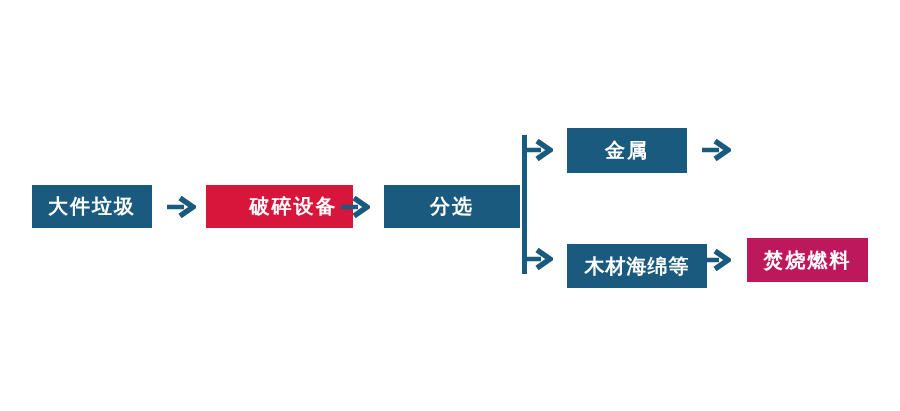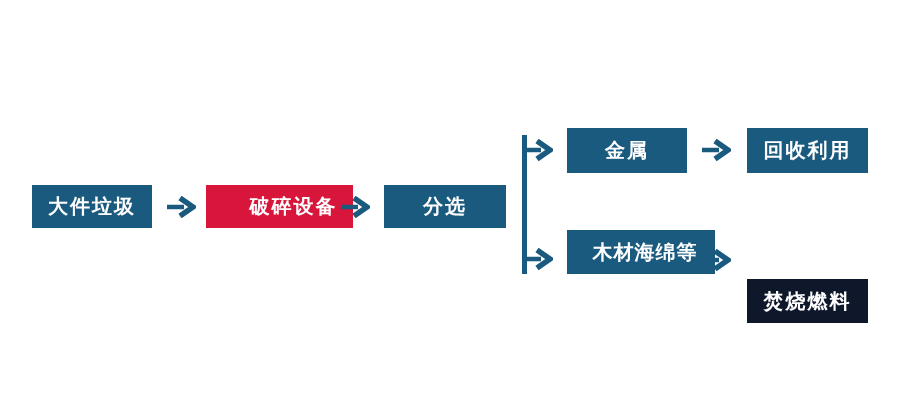--- a/index.html
+++ b/index.html
@@ -33,24 +33,24 @@
     align-items: center;
     justify-content: center;
   }
   .arrow svg { display: block; }
   .vline {
     position: absolute;
   }
   
   .n-bulky   { left: 32px;  top: 185px; width: 120px; height: 43px; }
   .n-crush   { left: 206px; top: 185px; width: 119px; height: 43px; padding-left: 28px; }
-  .n-sort    { left: 384px; top: 185px; width: 122px; height: 43px; }
+  .n-sort    { left: 384px; top: 185px; width: 136px; height: 43px; }
   .n-metal   { left: 567px; top: 128px; width: 120px; height: 45px; }
   .n-recycle { left: 747px; top: 128px; width: 121px; height: 45px; }
-  .n-wood    { left: 567px; top: 230px; width: 140px; height: 44px; letter-spacing: 1px; padding-left: 8px; }
+  .n-wood    { left: 567px; top: 244px; width: 140px; height: 44px; letter-spacing: 1px; }
   .n-fuel    { left: 747px; top: 238px; width: 121px; height: 44px; }
   
   .a-1 { left: 166px; top: 196px; width: 30px; height: 22px; }
   .a-2 { left: 340px; top: 196px; width: 30px; height: 22px; }
   .a-3 { left: 701px; top: 139px; width: 30px; height: 22px; }
   .a-4 { left: 701px; top: 249px; width: 30px; height: 22px; }
   .a-stub-top    { left: 526px; top: 139px; width: 27px; height: 22px; }
   .a-stub-bottom { left: 526px; top: 248px; width: 27px; height: 22px; }
   .v-branch { left: 522px; top: 135px; width: 5px; height: 139px; }
 </style>
@@ -97,26 +97,25 @@
 
   <div class="node n-metal" style="background-color: rgb(26, 90, 126);">金属</div>
 
   <div class="arrow a-3" style="color: rgb(26, 90, 126);">
     <svg width="30" height="22" viewBox="0 0 30 22">
       <line x1="1" y1="11" x2="18" y2="11" stroke="currentColor" stroke-width="4.5"></line>
       <path d="M14 2 L27 11 L14 20" fill="none" stroke="currentColor" stroke-width="5.5"></path>
     </svg>
   </div>
 
-  <div class="node n-recycle" style="background-color: rgb(26, 90, 126);">回收利用</div>
 
   <div class="node n-wood" style="background-color: rgb(26, 90, 126);">木材海绵等</div>
 
   <div class="arrow a-4" style="color: rgb(26, 90, 126);">
     <svg width="30" height="22" viewBox="0 0 30 22">
       <line x1="1" y1="11" x2="18" y2="11" stroke="currentColor" stroke-width="4.5"></line>
       <path d="M14 2 L27 11 L14 20" fill="none" stroke="currentColor" stroke-width="5.5"></path>
     </svg>
   </div>
 
-  <div class="node n-fuel" style="background-color: #0f172a; margin-top: 41px;">焚烧燃料</div>
+  <div class="node n-fuel" style="background-color: #be185d;">焚烧燃料</div>
 
 </div>
 
 </body></html>

